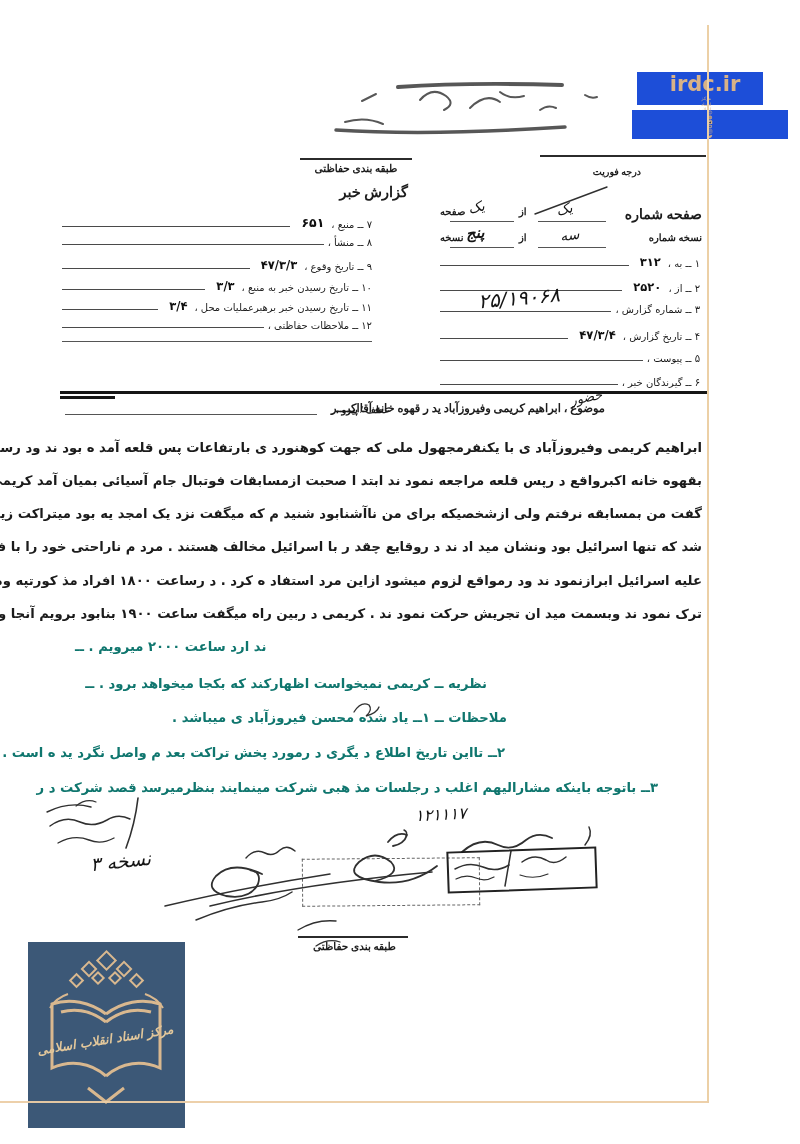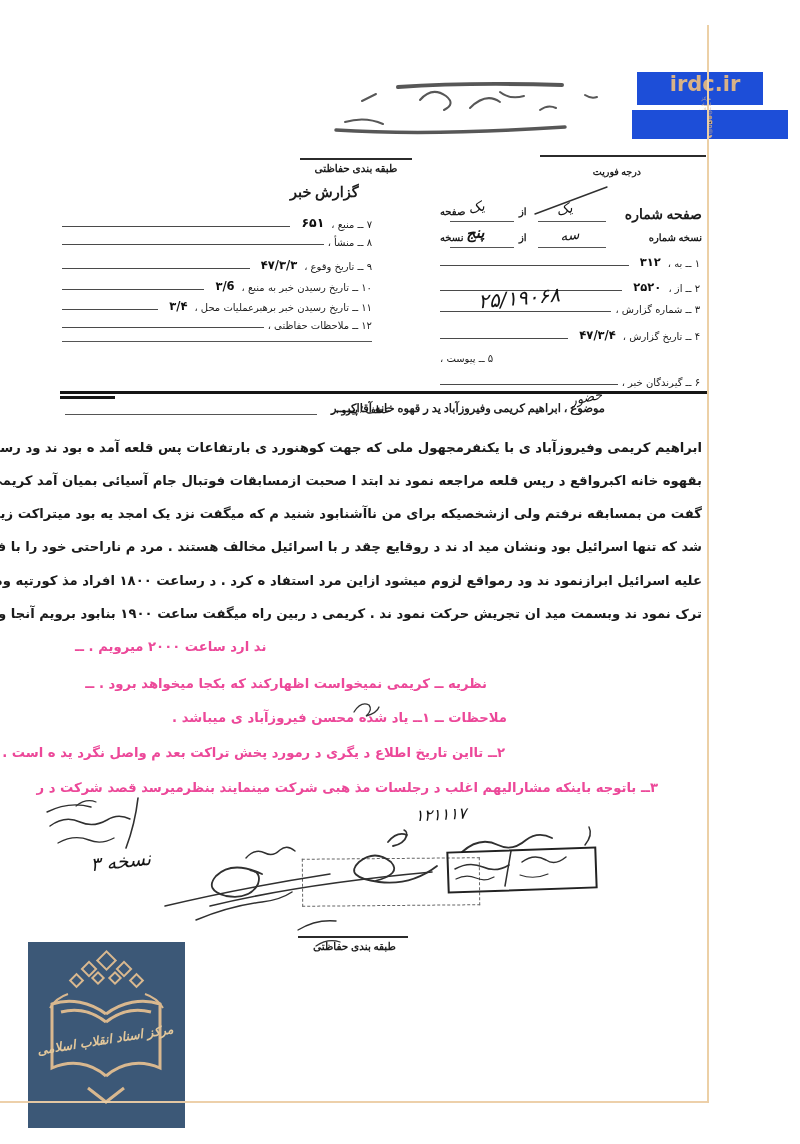--- a/index.html
+++ b/index.html
@@ -11,21 +11,21 @@
   .rule{background:#2b2b2b;}
   .tanline{background:#ecd0a6;}
   
   .frow{position:absolute;display:flex;direction:rtl;align-items:flex-end;z-index:2;}
   .frow .lbl{font-weight:normal;color:#1c1c1c;font-size:10px;white-space:nowrap;}
   .frow .val{font-weight:bold;color:#101010;font-size:11.5px;white-space:nowrap;margin:0 7px;}
   .frow .fill{flex:1;border-bottom:1px solid #4a4a4a;height:3px;margin:0 4px 3px 0;}
   .hand{position:absolute;font-style:italic;font-weight:500;color:#151515;white-space:nowrap;z-index:3;}
   .bodyline{position:absolute;left:65px;width:637px;direction:rtl;font-size:13.2px;font-weight:bold;
             color:#1b1b1b;text-align:justify;text-align-last:justify;white-space:nowrap;z-index:2;}
-  .shortline{position:absolute;direction:rtl;font-size:13.2px;font-weight:bold;color:#ec4899;
+  .shortline{position:absolute;direction:rtl;font-size:13.2px;font-weight:bold;color:#0f766e;
              white-space:nowrap;z-index:2;}
   
   .brandbox{position:absolute;background:#1d4ed8;display:flex;align-items:center;z-index:3;flex-direction:column;}
   .brandtitle{color:#d8b287;font-weight:bold;font-size:21px;letter-spacing:0;padding-left:10px;
               font-family:"DejaVu Sans",sans-serif;}
   .sidestack{margin-left:8px;color:#d8b287;font-size:4.6px;line-height:1.25;direction:rtl;text-align:right;}
   .iconsrow{justify-content:space-evenly;}
   .sicon{width:20px;height:20px;display:block;}
   
   .stampbox{position:absolute;border:2px solid #222;z-index:2;background:transparent;}
@@ -85,21 +85,21 @@
       <circle cx="12" cy="12" r="4.6" fill="none" stroke="#d8b287" stroke-width="2.2"></circle>
       <circle cx="17.6" cy="6.4" r="1.5" fill="#d8b287"></circle>
     </svg>
     <svg class="sicon" viewBox="0 0 24 24">
       <path fill="#d8b287" d="M23 4.9c-.8.4-1.7.6-2.6.8a4.5 4.5 0 0 0-7.7 4.1A12.8 12.8 0 0 1 3.4 3.6a4.5 4.5 0 0 0 1.4 6 4.4 4.4 0 0 1-2-.5v.1a4.5 4.5 0 0 0 3.6 4.4 4.5 4.5 0 0 1-2 .1 4.5 4.5 0 0 0 4.2 3.1A9 9 0 0 1 2 18.6a12.7 12.7 0 0 0 6.9 2c8.3 0 12.8-6.9 12.8-12.8v-.6c.9-.6 1.6-1.4 2.2-2.3z"></path>
     </svg>
   </div>
 
   <div class="abs rule" style="left:300px;top:158px;width:112px;height:1.5px;"></div>
   <div class="abs typed rtl" style="left:296px;top:162px;width:120px;font-size:10.5px;text-align:center;">طبقه بندی حفاظتی</div>
-  <div class="abs typed rtl" style="left:290px;top:184px;width:118px;font-size:14.5px;text-align:left;">گزارش خبر</div>
+  <div class="abs typed rtl" style="left:290px;top:184px;width:118px;font-size:14.5px;text-align:right;">گزارش خبر</div>
 
   <div class="abs rule" style="left:540px;top:155px;width:166px;height:1.5px;"></div>
   <div class="abs typed rtl" style="left:573px;top:166px;width:68px;font-size:9.5px;text-align:right;">درجه فوریت</div>
 
   <div class="abs typed rtl" style="left:618px;top:206px;width:84px;font-size:14px;text-align:right;">صفحه شماره</div>
   <div class="abs rule" style="left:538px;top:221px;width:68px;height:1px;background:#555;"></div>
   <div class="hand" style="left:556px;top:201px;font-size:14px;transform:rotate(-14deg);">یک</div>
   <div class="abs typed rtl" style="left:519px;top:206px;font-size:10px;">از</div>
   <div class="abs rule" style="left:450px;top:221px;width:64px;height:1px;background:#555;"></div>
   <div class="hand" style="left:468px;top:199px;font-size:14px;transform:rotate(-12deg);">یک</div>
@@ -126,21 +126,21 @@
   <div class="frow" style="left:440px;top:304px;width:260px;">
     <span class="lbl">۳ ــ شماره گزارش ،</span>
     <div class="fill"></div>
   </div>
   <div class="hand" style="left:478px;top:286px;font-size:20px;transform:rotate(-5deg);">۲۵/۱۹۰۶۸</div>
   <div class="frow" style="left:440px;top:328px;width:260px;">
     <span class="lbl">۴ ــ تاریخ گزارش ،</span>
     <span class="val">۴۷/۳/۴</span>
     <div class="fill"></div>
   </div>
-  <div class="frow" style="left:440px;top:353px;width:260px;flex-direction:column;">
+  <div class="frow" style="left:440px;top:353px;width:260px;">
     <span class="lbl">۵ ــ پیوست ،</span>
     <div class="fill"></div>
   </div>
   <div class="frow" style="left:440px;top:377px;width:260px;">
     <span class="lbl">۶ ــ گیرندگان خبر ،</span>
     <div class="fill"></div>
   </div>
 
   <div class="frow" style="left:62px;top:215px;width:310px;">
     <span class="lbl">۷ ــ منبع ،</span>
@@ -151,21 +151,21 @@
     <span class="lbl">۸ ــ منشأ ،</span>
     <div class="fill"></div>
   </div>
   <div class="frow" style="left:62px;top:258px;width:310px;">
     <span class="lbl">۹ ــ تاریخ وقوع ،</span>
     <span class="val">۴۷/۳/۳</span>
     <div class="fill"></div>
   </div>
   <div class="frow" style="left:62px;top:279px;width:310px;">
     <span class="lbl">۱۰ ــ تاریخ رسیدن خبر به منبع ،</span>
-    <span class="val">۳/6</span>
+    <span class="val">۳/۳</span>
     <div class="fill"></div>
   </div>
   <div class="frow" style="left:62px;top:299px;width:310px;">
     <span class="lbl">۱۱ ــ تاریخ رسیدن خبر برهبرعملیات محل ،</span>
     <span class="val">۳/۴</span>
     <div class="fill"></div>
   </div>
   <div class="frow" style="left:62px;top:320px;width:310px;">
     <span class="lbl">۱۲ ــ ملاحظات حفاظتی ،</span>
     <div class="fill"></div>

